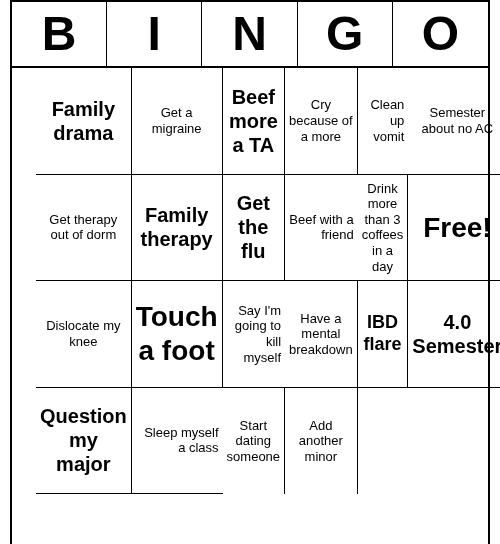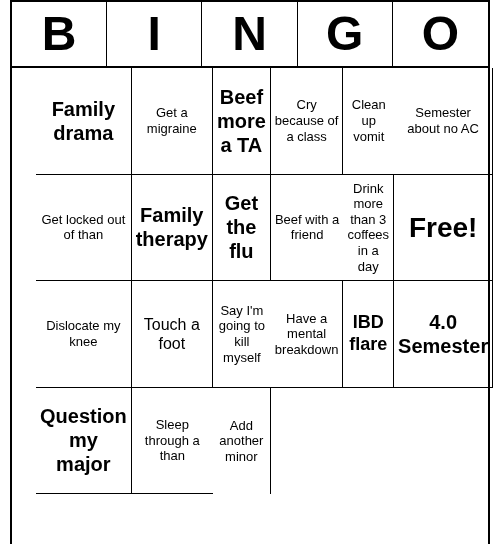--- a/index.html
+++ b/index.html
@@ -45,68 +45,70 @@
       align-items: center;
       justify-content: center;
       text-align: center;
       padding: 6px 4px;
       min-height: 88px;
       font-size: 13px;
       line-height: 1.2;
     }
     .bingo-cell:nth-child(5n) {
       border-right: none;
+      text-align: right;
     }
     .bingo-cell:nth-child(n+21) {
       border-bottom: none;
     }
     .bingo-cell.large-text {
       font-size: 20px;
       font-weight: bold;
     }
     .bingo-cell.free {
       font-size: 28px;
       font-weight: bold;
     }
     .bingo-cell.ibd {
       font-size: 18px;
       font-weight: bold;
     }
     .bingo-cell.touch-foot {
-      font-size: 16px;
-      font-weight: normal;
+      font-size: 28px;
+      font-weight: bold;
     }
   </style>
 </head>
 <body>
 
 <div class="bingo-card">
   <div class="bingo-header">
   <div class="bingo-letter">B</div>
       <div class="bingo-letter">I</div>
       <div class="bingo-letter">N</div>
       <div class="bingo-letter">G</div>
       <div class="bingo-letter">O</div>
     </div>
   <div class="bingo-grid">
   <div class="bingo-cell large-text">Family drama</div>
       <div class="bingo-cell ">Get a migraine</div>
       <div class="bingo-cell large-text">Beef more a TA</div>
-      <div class="bingo-cell ">Cry because of a class</div>
+      <div class="bingo-cell ">Cry because of a more</div>
       <div class="bingo-cell ">Clean up vomit</div>
       <div class="bingo-cell ">Semester about no AC</div>
-      <div class="bingo-cell ">Get locked out of than</div>
+      <div class="bingo-cell ">Get therapy out of dorm</div>
       <div class="bingo-cell large-text">Family therapy</div>
       <div class="bingo-cell large-text">Get the flu</div>
       <div class="bingo-cell ">Beef with a friend</div>
       <div class="bingo-cell ">Drink more than 3 coffees in a day</div>
       <div class="bingo-cell free">Free!</div>
       <div class="bingo-cell ">Dislocate my knee</div>
       <div class="bingo-cell touch-foot">Touch a foot</div>
       <div class="bingo-cell ">Say I'm going to kill myself</div>
       <div class="bingo-cell ">Have a mental breakdown</div>
       <div class="bingo-cell ibd">IBD flare</div>
       <div class="bingo-cell large-text">4.0 Semester</div>
       <div class="bingo-cell large-text">Question my major</div>
-      <div class="bingo-cell ">Sleep through a than</div>
+      <div class="bingo-cell ">Sleep myself a class</div>
+      <div class="bingo-cell ">Start dating someone</div>
       <div class="bingo-cell ">Add another minor</div>
     </div>
 </div>
 
 </body></html>

